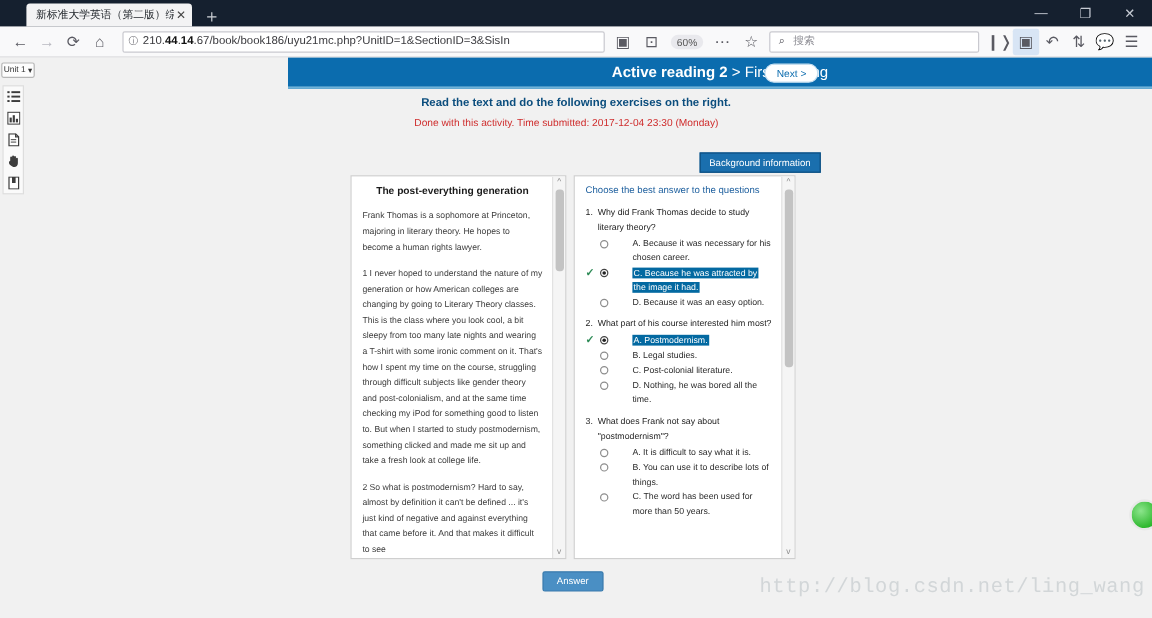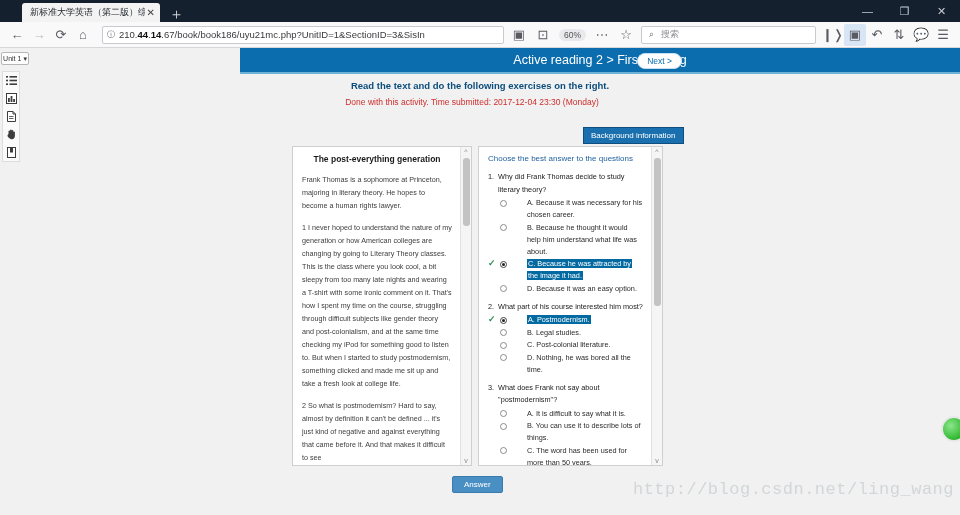--- a/index.html
+++ b/index.html
@@ -96,21 +96,21 @@
   }
   .railicon svg { display: block; }
 
   
   .banner {
     position: absolute; left: 240px; top: 0; right: 0; height: 26px;
     background: #0b6cae; display: flex; align-items: center;
     justify-content: center; border-bottom: 2px solid #6fb2d8;
   }
   .banner-title { font-size: 12.5px; color: #ffffff; font-weight: 400; }
-  .banner-title b { font-weight: 400; }
+  .banner-title b { font-weight: 700; }
   .nextbtn {
     position: absolute; right: 278px; top: 5px;
     background: #ffffff; color: #0b6cae; font-size: 8.5px;
     border: 1px solid #c6dff0; border-radius: 9px; padding: 2px 9px;
     cursor: pointer; font-weight: 400;
   }
 
   
   .instr {
     position: absolute; top: 32px; left: 0; right: 0; text-align: center;
@@ -346,24 +346,20 @@
       <div class="q-block">
         <div class="q-text">
           <span class="q-num">1.</span>
           <span>Why did Frank Thomas decide to study literary theory?</span>
         </div>
         <div class="opt">
           <span class="radio"></span>
           <span class="opt-label">A. Because it was necessary for his chosen career.</span>
         </div>
         <div class="opt">
-          <span class="radio"></span>
-          <span class="opt-label">B. Because he thought it would help him understand what life was about.</span>
-        </div>
-        <div class="opt">
           <span class="tick">✓</span>
           <span class="radio on"></span>
           <span class="opt-label"><span class="hl">C. Because he was attracted by the image it had.</span></span>
         </div>
         <div class="opt">
           <span class="radio"></span>
           <span class="opt-label">D. Because it was an easy option.</span>
         </div>
       </div>
 

